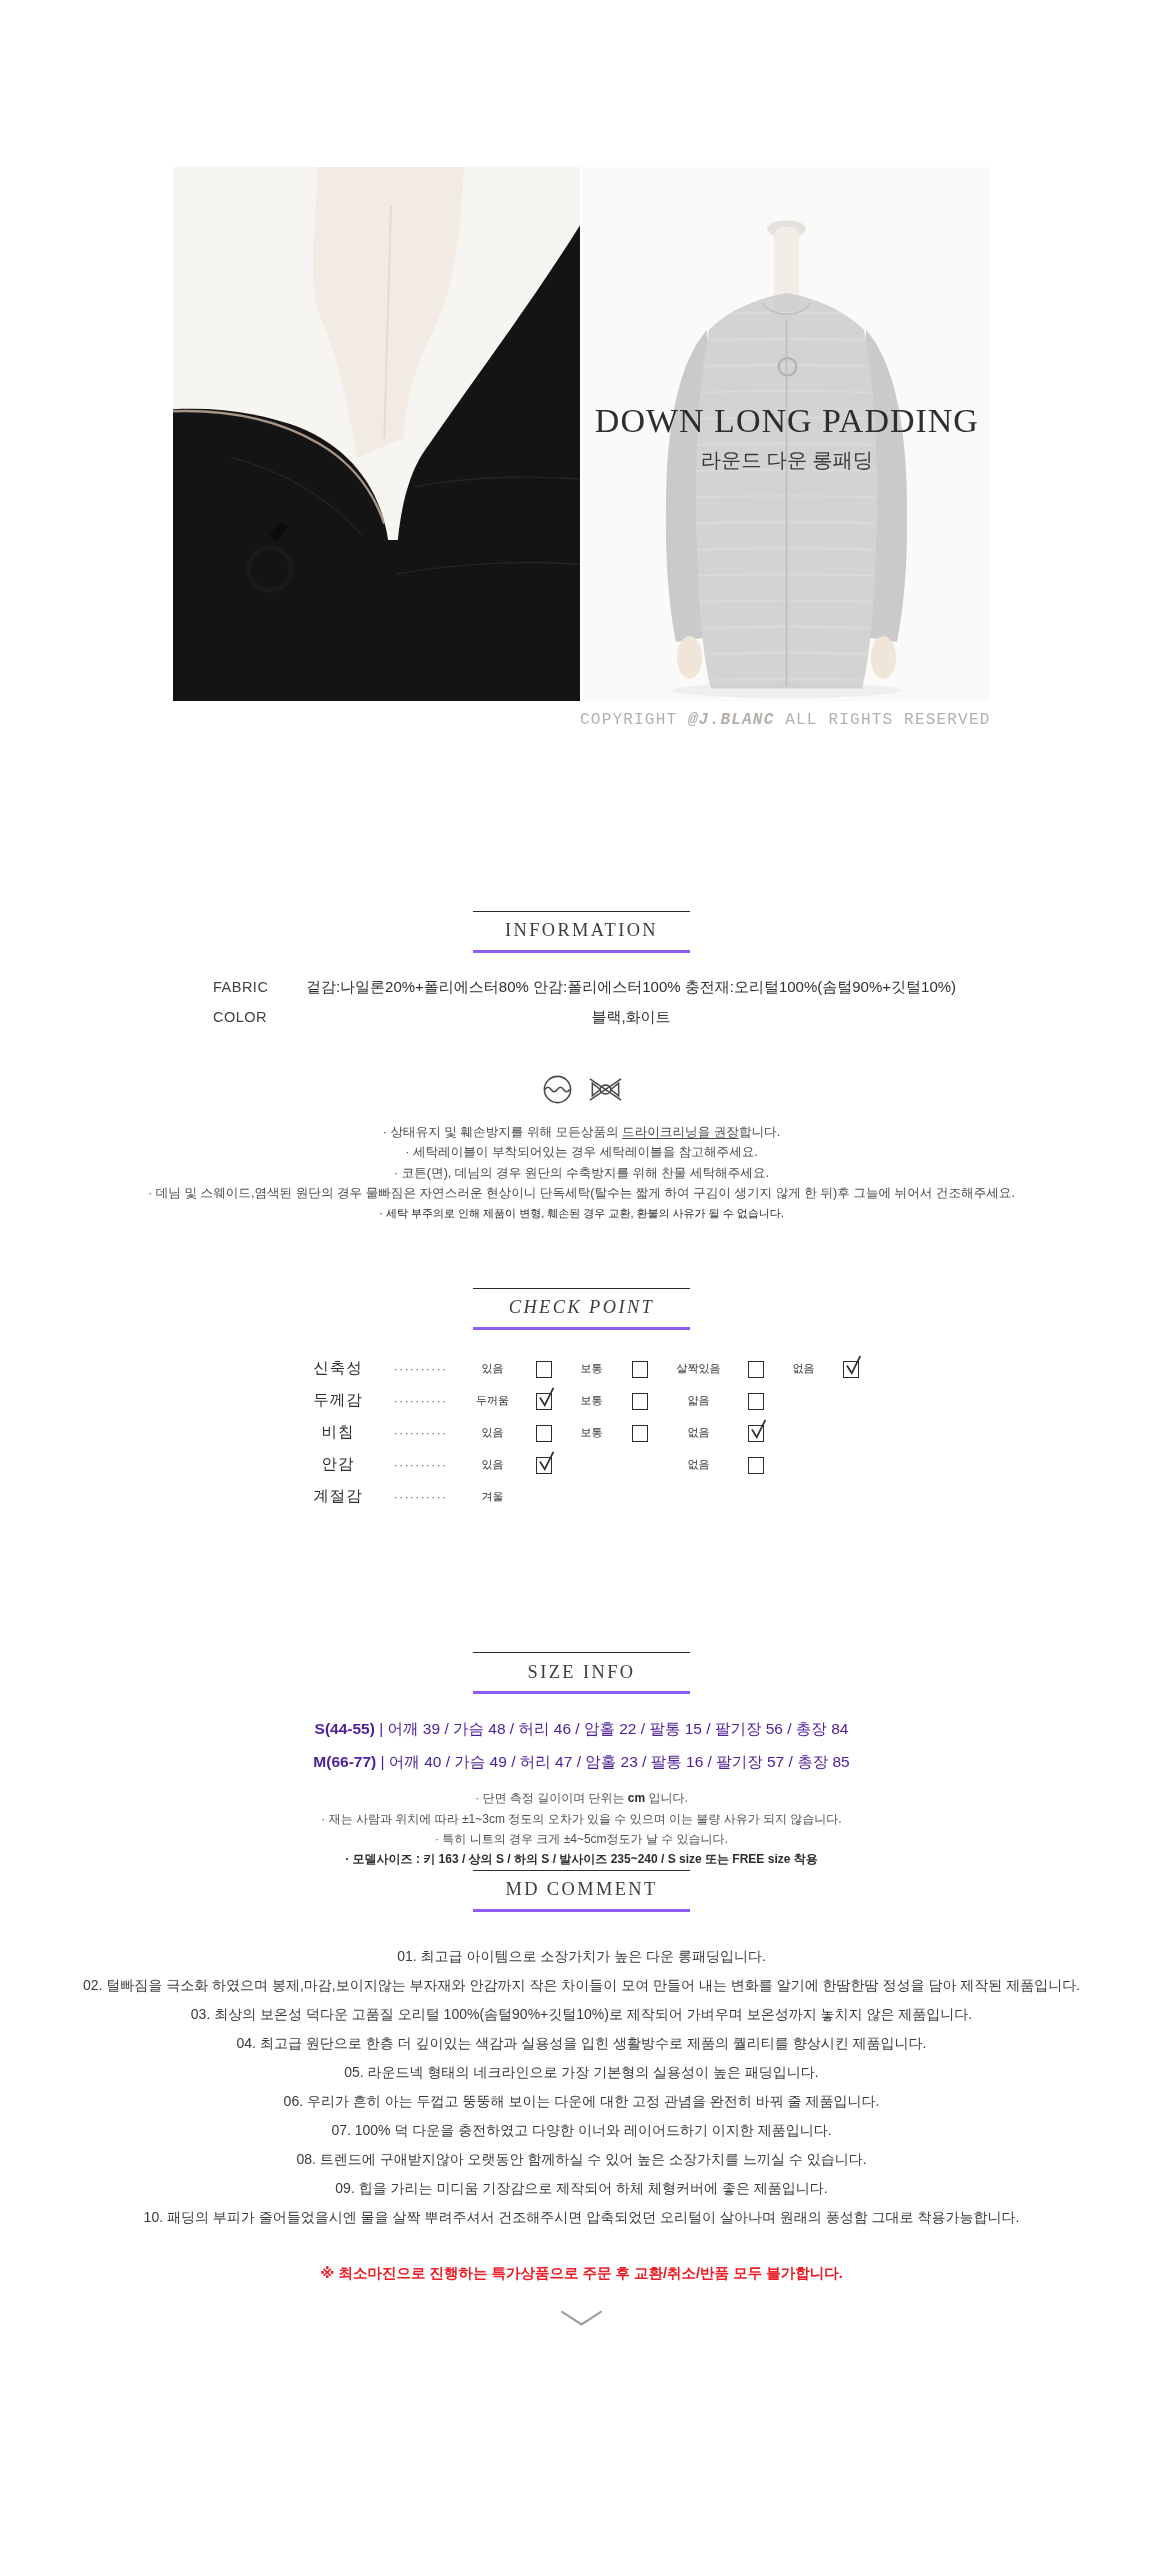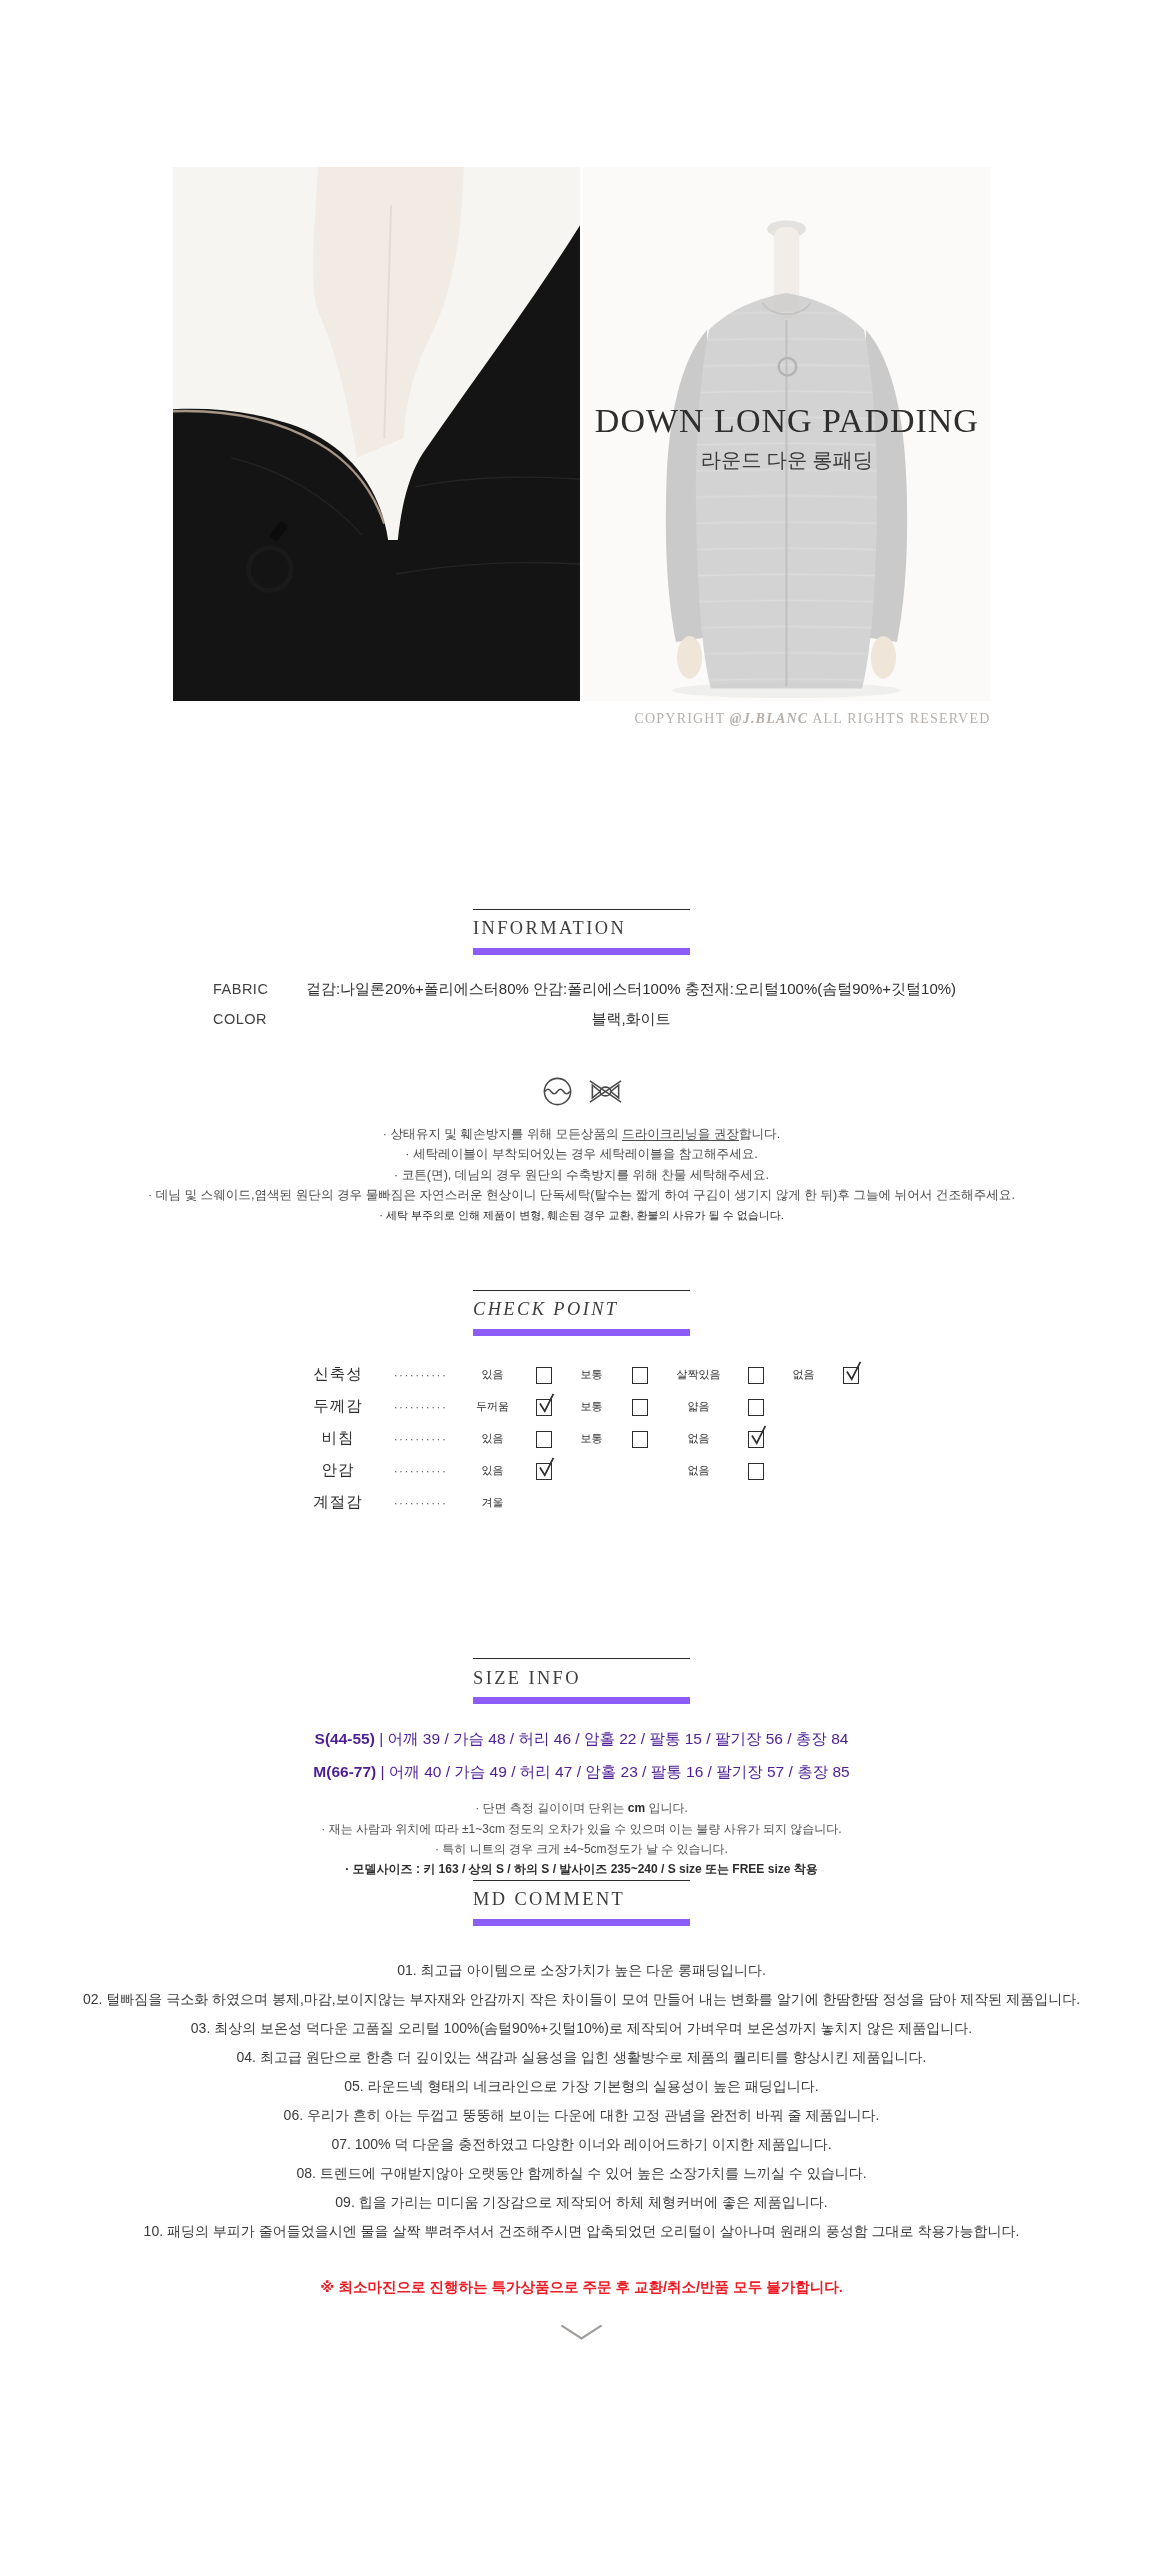--- a/index.html
+++ b/index.html
@@ -7,27 +7,27 @@
   .serif{font-family:"Liberation Serif","DejaVu Serif",serif;}
 
   
   .hero{margin:167px auto 0;width:818px;height:534px;display:flex;gap:3.9px;}
   .hero .panel{position:relative;width:407px;height:534px;overflow:hidden;}
   .hero svg{display:block;width:407px;height:534px;}
   .hero-titles{position:absolute;left:0;top:235px;width:100%;text-align:center;}
   .hero-title{font-family:"Liberation Serif","DejaVu Serif",serif;font-size:34px;letter-spacing:1px;color:#2e2e2e;line-height:1.1;}
   .hero-subtitle{font-family:"Liberation Serif","DejaVu Serif",serif;font-size:20.3px;color:#3a3a3a;margin-top:6.8px;}
 
-  .copyright{width:818px;margin:9.7px auto 0;text-align:right;font-family:Liberation Serif, serif;
-             font-size:14px;letter-spacing:1.2px;color:#b5b0ab;}
+  .copyright{width:818px;margin:9.7px auto 0;text-align:right;font-family:Liberation Mono, monospace;
+             font-size:16px;letter-spacing:1.2px;color:#b5b0ab;}
   .copyright .brand{font-style:italic;font-weight:bold;}
 
   
-  .sec-header{width:217px;margin:0 auto;border-top:1px solid #2c2c2c;border-bottom:7px solid #8b5cf6;
-              padding:8.7px 0;text-align:left;font-family:"Liberation Serif","DejaVu Serif",serif;
+  .sec-header{width:217px;margin:0 auto;border-top:1px solid #2c2c2c;border-bottom:3px solid #8b5cf6;
+              padding:8.7px 0;text-align:center;font-family:"Liberation Serif","DejaVu Serif",serif;
               font-size:18.4px;letter-spacing:2.4px;color:#3d3d3d;}
   .mt-info{margin-top:182px;}
   .mt-check{margin-top:64px;font-style:italic;}
   .mt-size{margin-top:139px;}
   .mt-md{}
 
   
   .info-rows{margin-top:19.4px;}
   .info-row{position:relative;height:30px;line-height:30px;}
   .info-label{position:absolute;left:213px;top:0;font-size:14.5px;color:#3f3f3f;letter-spacing:0.5px;}

